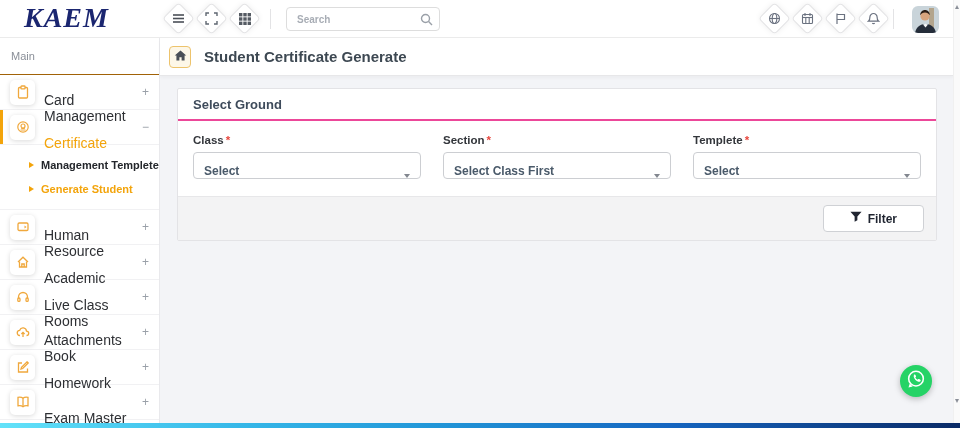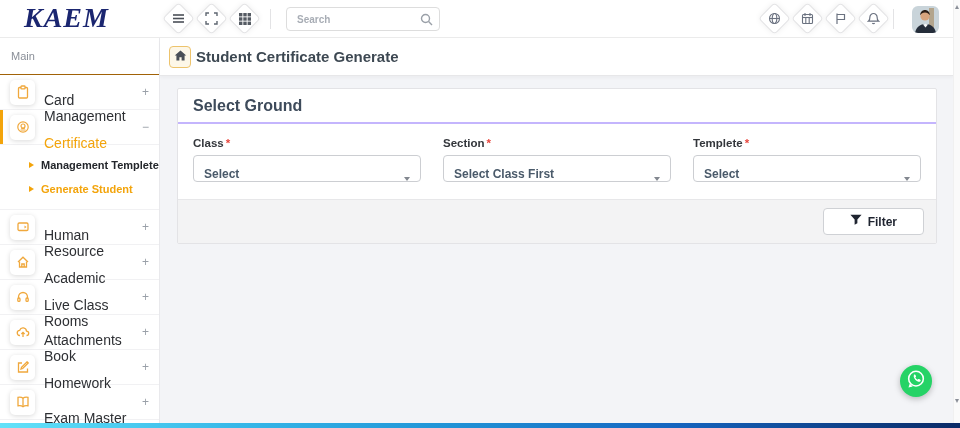--- a/index.html
+++ b/index.html
@@ -36,21 +36,21 @@
   .vscroll .down { position:absolute; top:399px; left:1px; width:0; height:0;
     border-left:2.5px solid transparent; border-right:2.5px solid transparent;
     border-top:4px solid #8a8f98; }
 
   
   .crumbbar { position:absolute; left:160px; top:38px; width:793px; height:38px; background:#fff;
     border-bottom:1px solid #e7e7e9; box-shadow:0 2px 3px rgba(0,0,0,.03); z-index:4; }
   .home-box { position:absolute; left:9px; top:8px; width:22px; height:22px; background:#fdf7e8;
     border:1px solid #edc36c; border-radius:4px; display:flex; align-items:center;
     justify-content:center; cursor:pointer; }
-  .crumb-title { position:absolute; left:36px; top:10px; font-size:15px; font-weight:600;
+  .crumb-title { position:absolute; left:44px; top:10px; font-size:15px; font-weight:600;
     color:#3d4852; }
 
   
   .sidebar { position:absolute; left:0; top:38px; width:160px; height:390px; background:#fff;
     border-right:1px solid #e9e9ec; z-index:3; }
   .side-label { height:37px; line-height:37px; padding-left:11px; font-size:11px;
     color:#8a8f98; border-bottom:1px solid #a16207; }
   .nav-item { position:relative; height:35px; display:flex; align-items:center;
     padding:0 10px; border-bottom:1px solid #f1f1f3; cursor:pointer; }
   .icon-box { width:25px; height:25px; border-radius:5px; background:#fff;
@@ -68,22 +68,22 @@
     border-bottom:3.5px solid transparent; border-left:5px solid #f3a40b;
     margin-right:7px; flex:none; }
   .sub-label { font-size:11px; font-weight:700; color:#23262b; }
   .sub-item.active .sub-label { color:#f3a40b; }
 
   
   .content { position:absolute; left:160px; top:76px; width:793px; height:352px;
     background:#f3f4f7; }
   .panel { position:absolute; left:17px; top:12px; width:760px; background:#fff;
     border:1px solid #e3e3e6; border-radius:2px; }
-  .panel-header { padding:8px 15px 7px; font-size:16px; font-weight:600; color:#3e4b5b;
-    border-bottom:2px solid #c4b5fd; }
+  .panel-header { padding:8px 15px 7px; font-size:13px; font-weight:600; color:#3e4b5b;
+    border-bottom:2px solid #ec4899; }
   .panel-body { padding:13px 15px 17px; display:grid;
     grid-template-columns:1fr 1fr 1fr; column-gap:22px; }
   .field-label { font-size:11.5px; font-weight:700; color:#33363b; margin-bottom:6px; }
   .req { color:#e8453c; margin-left:2px; }
   .select { height:27px; border:1px solid #ccced2; border-radius:4px; background:#fff;
     display:flex; align-items:flex-end; padding:0 10px; cursor:pointer; }
   .select-value { flex:1; font-size:12px; font-weight:600; color:#4a5a6a; }
   .caret { width:0; height:0; border-left:3.5px solid transparent;
     border-right:3.5px solid transparent; border-top:4.5px solid #82878f; }
   .panel-footer { background:#f3f3f4; border-top:1px solid #e7e7e9; padding:8px 12px;

